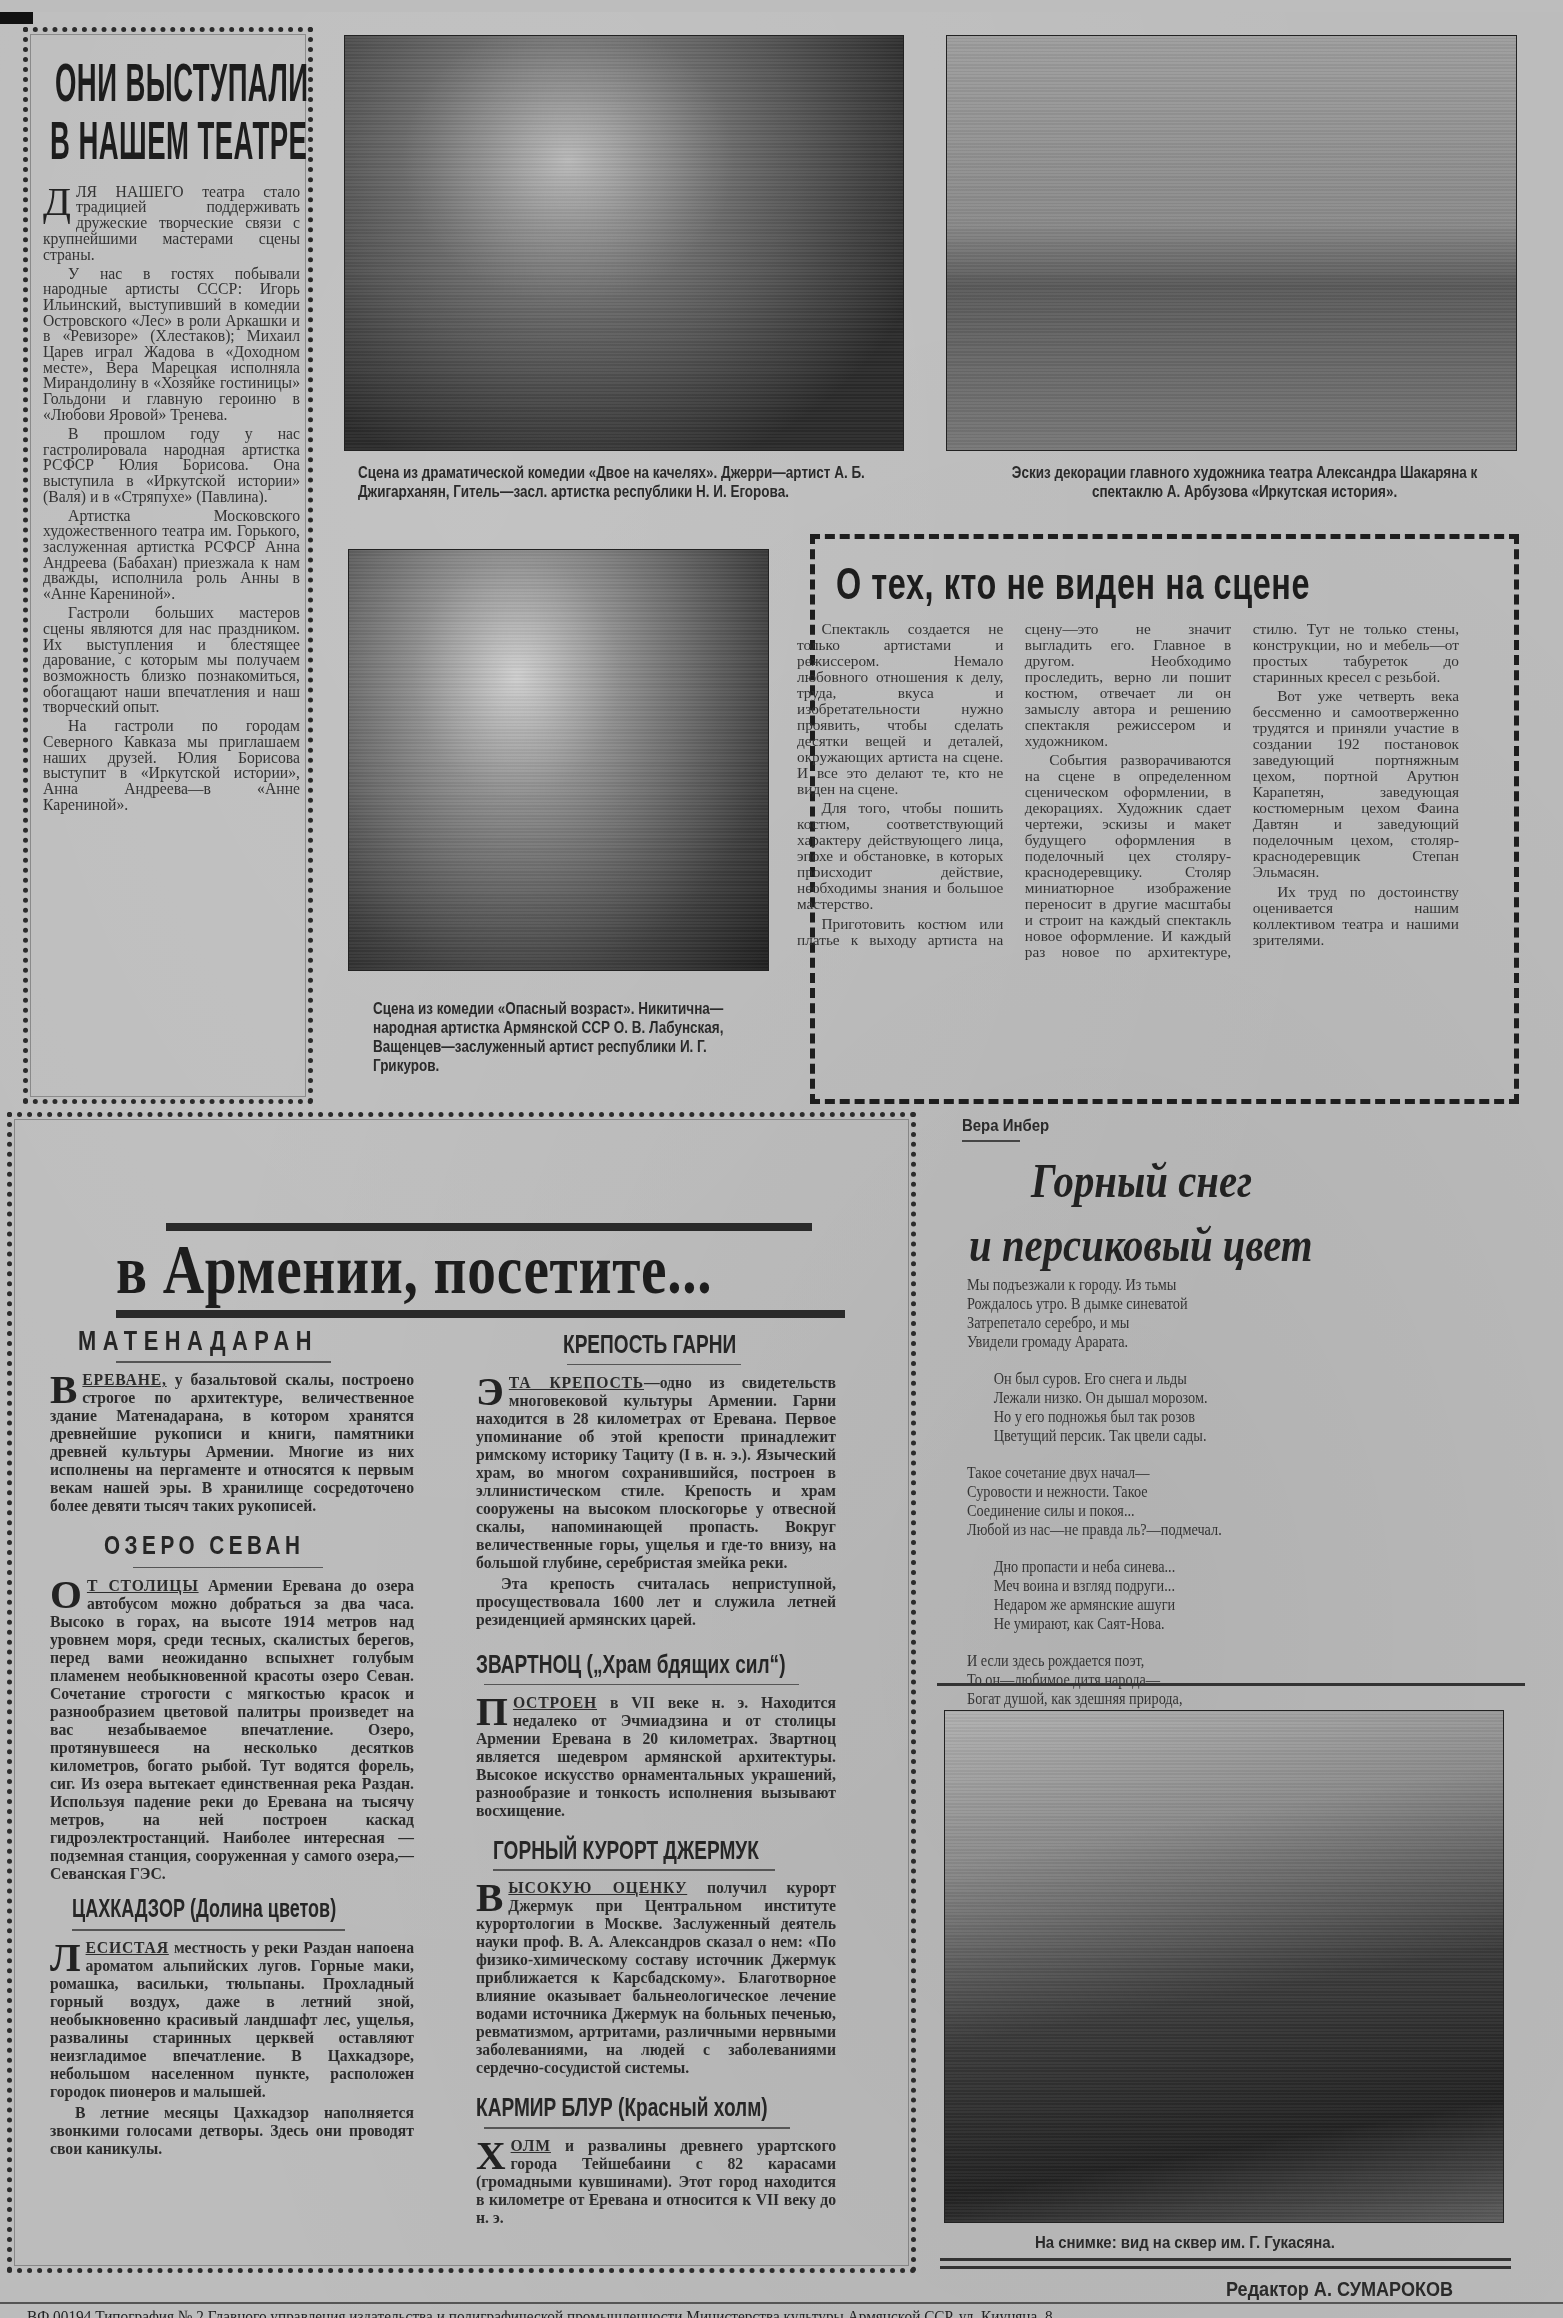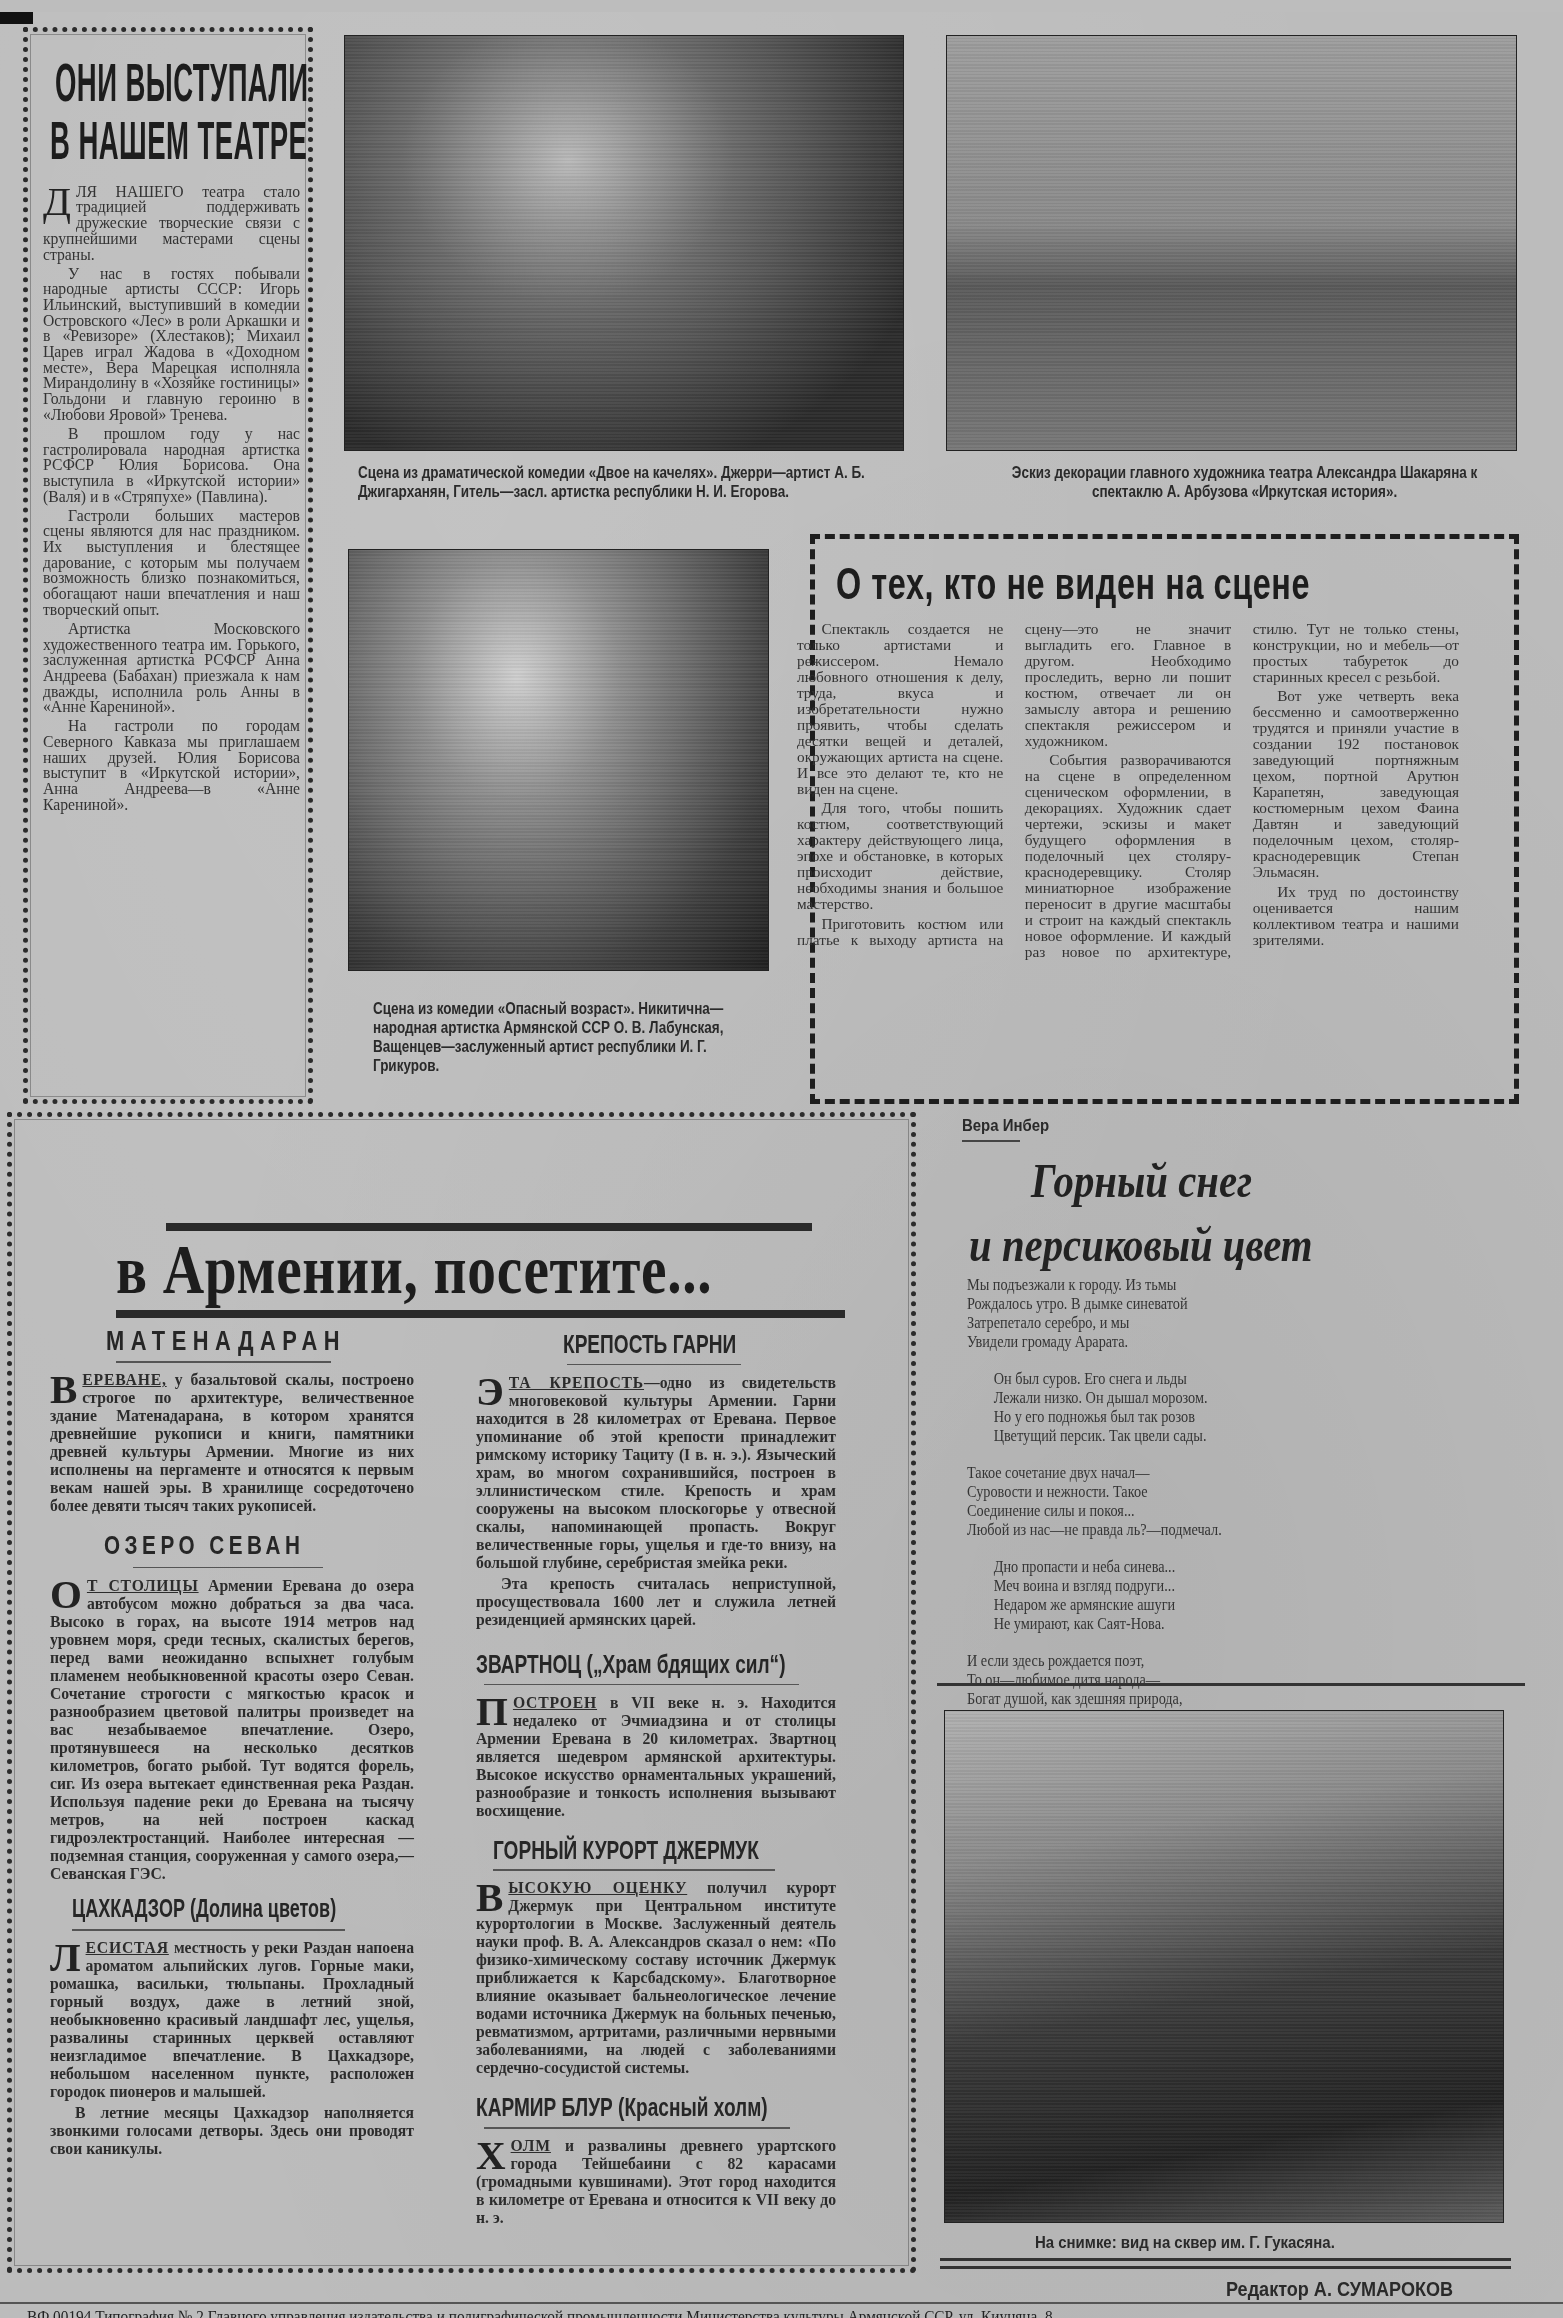--- a/index.html
+++ b/index.html
@@ -100,22 +100,22 @@
   <div class="corner-dark"></div>
 
   <div class="orn-frame" style="left:23px; top:15px; width:290px; height:1077px;"></div>
   <div class="abs" style="left:43px; top:43px; width:265px;">
     <div class="cond" style="font-size:53px; line-height:56px; transform:scaleX(0.52); margin-left:11.6px;">ОНИ ВЫСТУПАЛИ</div>
     <div class="cond" style="font-size:53px; line-height:56px; transform:scaleX(0.52); margin-left:6.6px; margin-top:1.7px;">В НАШЕМ ТЕАТРЕ</div>
     <div class="col-text" style="margin-top:15px; width:257px; font-size:15.7px; line-height:15.7px;">
       <p class="noind"><span class="dropcap">Д</span><span>ЛЯ НАШЕГО театра стало традицией поддерживать дружеские творческие связи с крупнейшими мастерами сцены страны.</span></p>
       <p>У нас в гостях побывали народные артисты СССР: Игорь Ильинский, выступивший в комедии Островского «Лес» в роли Аркашки и в «Ревизоре» (Хлестаков); Михаил Царев играл Жадова в «Доходном месте», Вера Марецкая исполняла Мирандолину в «Хозяйке гостиницы» Гольдони и главную героиню в «Любови Яровой» Тренева.</p>
       <p>В прошлом году у нас гастролировала народная артистка РСФСР Юлия Борисова. Она выступила в «Иркутской истории» (Валя) и в «Стряпухе» (Павлина).</p>
+      <p>Артистка Московского художественного театра им. Горького, заслуженная артистка РСФСР Анна Андреева (Бабахан) приезжала к нам дважды, исполнила роль Анны в «Анне Карениной».</p>
       <p>Гастроли больших мастеров сцены являются для нас праздником. Их выступления и блестящее дарование, с которым мы получаем возможность близко познакомиться, обогащают наши впечатления и наш творческий опыт.</p>
-      <p>Артистка Московского художественного театра им. Горького, заслуженная артистка РСФСР Анна Андреева (Бабахан) приезжала к нам дважды, исполнила роль Анны в «Анне Карениной».</p>
       <p>На гастроли по городам Северного Кавказа мы приглашаем наших друзей. Юлия Борисова выступит в «Иркутской истории», Анна Андреева—в «Анне Карениной».</p>
     </div>
   </div>
 
   <div class="photo" style="left:344px; top:23px; width:560px; height:416px; background: radial-gradient(ellipse at 40% 30%, #b9b9b9 0%, #6a6a6a 35%, #2b2b2b 80%);"></div>
   <div class="caption abs" style="left:358px; top:451px; width:629px;">Сцена из драматической комедии «Двое на качелях». Джерри—артист А. Б. Джигарханян, Гитель—засл. артистка республики Н. И. Егорова.</div>
 
   <div class="photo" style="left:946px; top:23px; width:571px; height:416px; background: linear-gradient(180deg, #9d9d9d 0%, #8a8a8a 45%, #5a5a5a 60%, #777 100%);"></div>
   <div class="caption abs" style="left:981px; top:451px; width:613px; text-align:center;">Эскиз декорации главного художника театра Александра Шакаряна к спектаклю А. Арбузова «Иркутская история».</div>
 
@@ -136,21 +136,21 @@
   </div>
 
   <div class="orn-frame" style="left:6.6px; top:1100px; width:909px; height:1161px;"></div>
   <div class="rule thick" style="left:166px; top:1211px; width:646px;"></div>
   <div class="abs" style="left:116px; top:1221px;">
     <div class="cond" style="font-size:70px; line-height:73px; transform:scaleX(0.82); font-family:'Liberation Serif', serif;">в Армении, посетите...</div>
   </div>
   <div class="rule thick" style="left:116px; top:1298px; width:729px;"></div>
 
   <div class="abs" style="left:50px; top:1313px; width:364px;">
-    <div style="text-align:right; height:33px;"><span class="subhead" style="font-size:28px; letter-spacing:8.3px; display:inline-block; transform:scaleX(0.78);">МАТЕНАДАРАН</span></div>
+    <div style="text-align:center; height:33px;"><span class="subhead" style="font-size:28px; letter-spacing:8.3px; display:inline-block; transform:scaleX(0.78);">МАТЕНАДАРАН</span></div>
     <div class="subline" style="position:relative; margin:3.3px 0 8.3px 66px; width:215px;"></div>
     <div class="col-text bold-text" style="font-size:15.7px; line-height:18px;">
       <p class="noind"><span class="dropcap">В</span><span class="lead-caps">ЕРЕВАНЕ,</span><span> у базальтовой скалы, построено строгое по архитектуре, величественное здание Матенадарана, в котором хранятся древнейшие рукописи и книги, памятники древней культуры Армении. Многие из них исполнены на пергаменте и относятся к первым векам нашей эры. В хранилище сосредоточено более девяти тысяч таких рукописей.</span></p>
     </div>
 
     <div style="text-align:center; height:33px; margin-top:15px;"><span class="subhead" style="font-size:26.5px; letter-spacing:5.8px; display:inline-block; transform:scaleX(0.78);">ОЗЕРО СЕВАН</span></div>
     <div class="subline" style="position:relative; margin:3.3px 0 8.3px 83px; width:190px;"></div>
     <div class="col-text bold-text" style="font-size:15.7px; line-height:18px;">
       <p class="noind"><span class="dropcap">О</span><span class="lead-caps">Т СТОЛИЦЫ</span><span> Армении Еревана до озера автобусом можно добраться за два часа. Высоко в горах, на высоте 1914 метров над уровнем моря, среди тесных, скалистых берегов, перед вами неожиданно вспыхнет голубым пламенем необыкновенной красоты озеро Севан. Сочетание строгости с мягкостью красок и разнообразием цветовой палитры произведет на вас незабываемое впечатление. Озеро, протянувшееся на несколько десятков километров, богато рыбой. Тут водятся форель, сиг. Из озера вытекает единственная река Раздан. Используя падение реки до Еревана на тысячу метров, на ней построен каскад гидроэлектростанций. Наиболее интересная — подземная станция, сооруженная у самого озера,—Севанская ГЭС.</span></p>
     </div>

